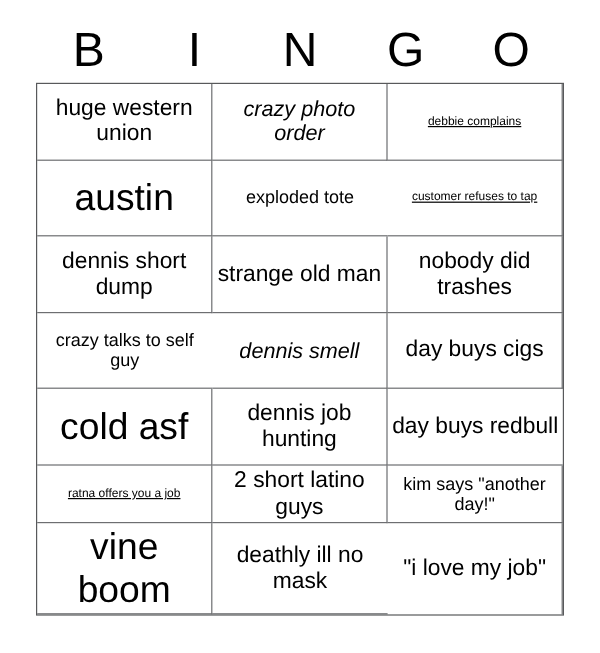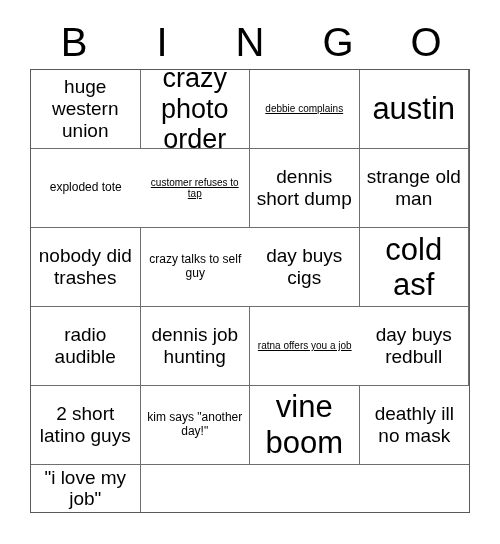--- a/index.html
+++ b/index.html
@@ -48,21 +48,21 @@
   
   .grid {
     position: absolute;
     left: 30px;
     top: 69px;
     width: 440px;
     height: 444px;
     box-sizing: border-box;
     border: 1.5px solid #58595b;
     display: grid;
-    grid-template-columns: repeat(4, 1fr);
+    grid-template-columns: repeat(3, 1fr);
     grid-template-rows: repeat(5, 1fr);
     background: #ffffff;
   }
 
   .cell {
     box-sizing: border-box;
     border-right: 1px solid #6d6e71;
     border-bottom: 1px solid #6d6e71;
     display: flex;
     align-items: center;
@@ -78,23 +78,23 @@
   .cell-text {
     display: block;
     width: 100%;
     line-height: 1.14;
     word-break: break-word;
     hyphens: none;
   }
 
   
   .fs-xl   { font-size: 31px; }
-  .fs-lg   { font-size: 27px; }
+  .fs-lg   { font-size: 18px; font-style: italic; }
   .fs-md   { font-size: 19px; }
-  .fs-sm   { font-size: 12px; }
+  .fs-sm   { font-size: 15px; }
   .fs-xs   { font-size: 10px; text-decoration: underline; }
 </style>
 </head>
 <body>
 
 <div class="card">
 
   <div class="header-row">
     <div class="header-cell">B</div>
     <div class="header-cell">I</div>
@@ -130,37 +130,37 @@
         <span class="cell-text fs-md">strange old man</span>
       </div>
     <div class="cell">
         <span class="cell-text fs-md">nobody did trashes</span>
       </div>
     <div class="cell">
         <span class="cell-text fs-sm">crazy talks to self guy</span>
       </div>
 
     <div class="cell">
+        <span class="cell-text fs-lg">dennis smell</span>
+      </div>
+    <div class="cell">
         <span class="cell-text fs-md">day buys cigs</span>
       </div>
     <div class="cell">
         <span class="cell-text fs-xl">cold asf</span>
       </div>
 
     <div class="cell">
-        <span class="cell-text fs-md">radio audible</span>
-      </div>
-    <div class="cell">
         <span class="cell-text fs-md">dennis job hunting</span>
       </div>
     <div class="cell">
-        <span class="cell-text fs-xs">ratna offers you a job</span>
+        <span class="cell-text fs-md">day buys redbull</span>
       </div>
     <div class="cell">
-        <span class="cell-text fs-md">day buys redbull</span>
+        <span class="cell-text fs-xs">ratna offers you a job</span>
       </div>
     <div class="cell">
         <span class="cell-text fs-md">2 short latino guys</span>
       </div>
 
     <div class="cell">
         <span class="cell-text fs-sm">kim says "another day!"</span>
       </div>
     <div class="cell">
         <span class="cell-text fs-xl">vine boom</span>

